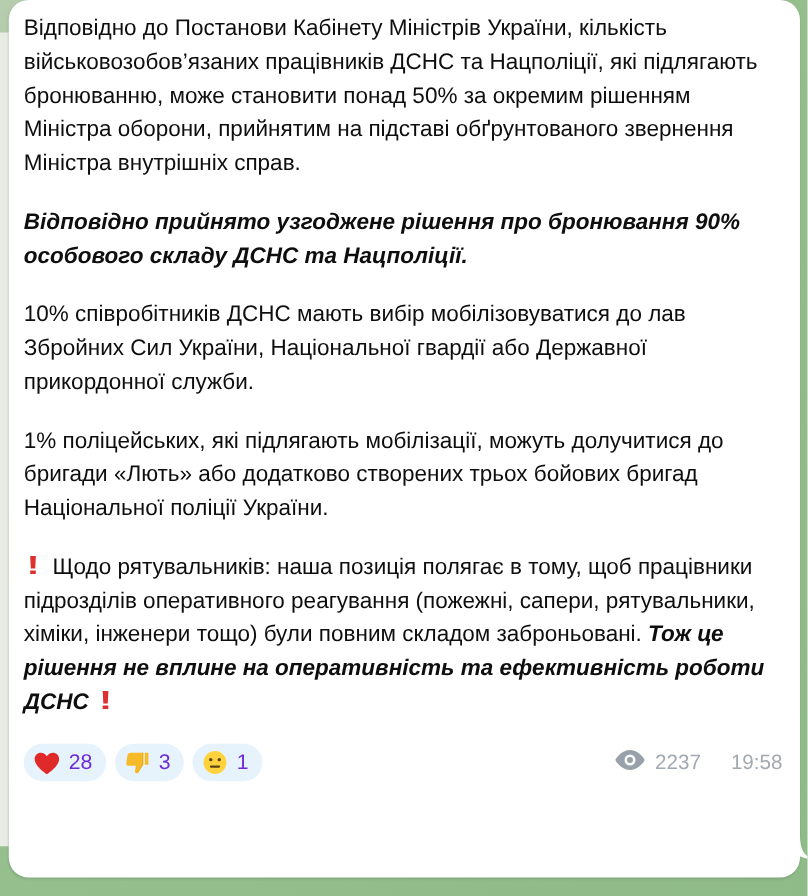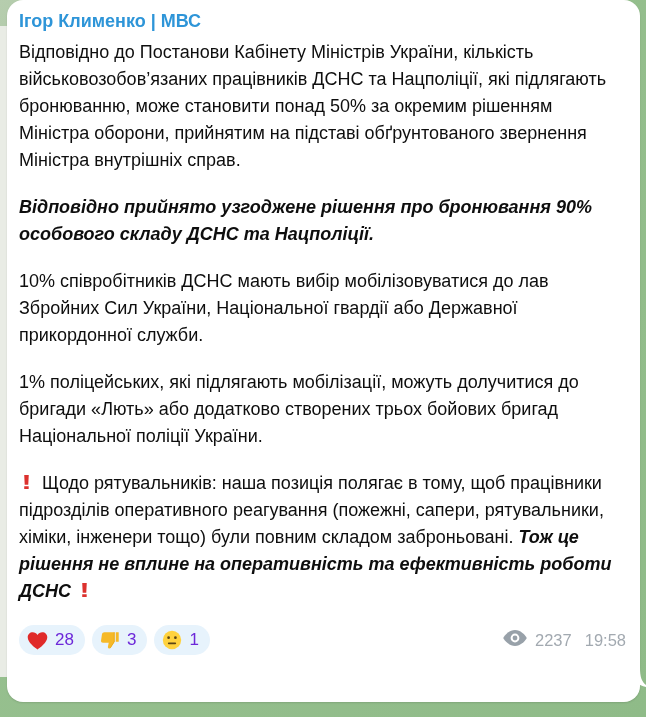--- a/index.html
+++ b/index.html
@@ -49,31 +49,30 @@
   .pill{
     display:inline-flex;align-items:center;gap:6px;
     background:#e7f3fc;border:none;border-radius:15px;
     padding:3px 11px 3px 7px;height:30px;box-sizing:border-box;
     cursor:pointer;font-family:inherit;
   }
   .pill .cnt{color:#6d28d9;font-size:17px;font-weight:500;}
   .pill svg{display:block;}
   .meta{display:flex;align-items:center;gap:8px;color:#9ea6ad;font-size:16.5px;}
   .meta .views-count{color:#a2a9b0;}
-  .meta .time{color:#a2a9b0;margin-left:5px;}
+  .meta .time{color:#a2a9b0;margin-left:16px;}
   .eye{display:inline-block;vertical-align:middle;}
 </style>
 </head>
 <body>
 
 <div class="bg-left-strip"></div>
 
 <div class="bubble">
 
-  <div class="channel-name">Ігор Клименко | МВС</div>
 
 
   <div class="para">Відповідно до Постанови Кабінету Міністрів України, кількість військовозобов’язаних працівників ДСНС та Нацполіції, які підлягають  бронюванню, може становити понад 50% за окремим рішенням Міністра оборони, прийнятим на підставі обґрунтованого звернення Міністра внутрішніх справ.</div>
 
   <div class="para bold-italic">Відповідно прийнято узгоджене рішення про бронювання 90% особового складу ДСНС та Нацполіції.</div>
 
   <div class="para">10% співробітників ДСНС мають вибір мобілізовуватися до лав Збройних Сил України, Національної гвардії або Державної прикордонної служби.</div>
 
   <div class="para">1% поліцейських, які підлягають мобілізації, можуть долучитися до бригади «Лють» або додатково створених трьох бойових бригад Національної поліції України.</div>
 

